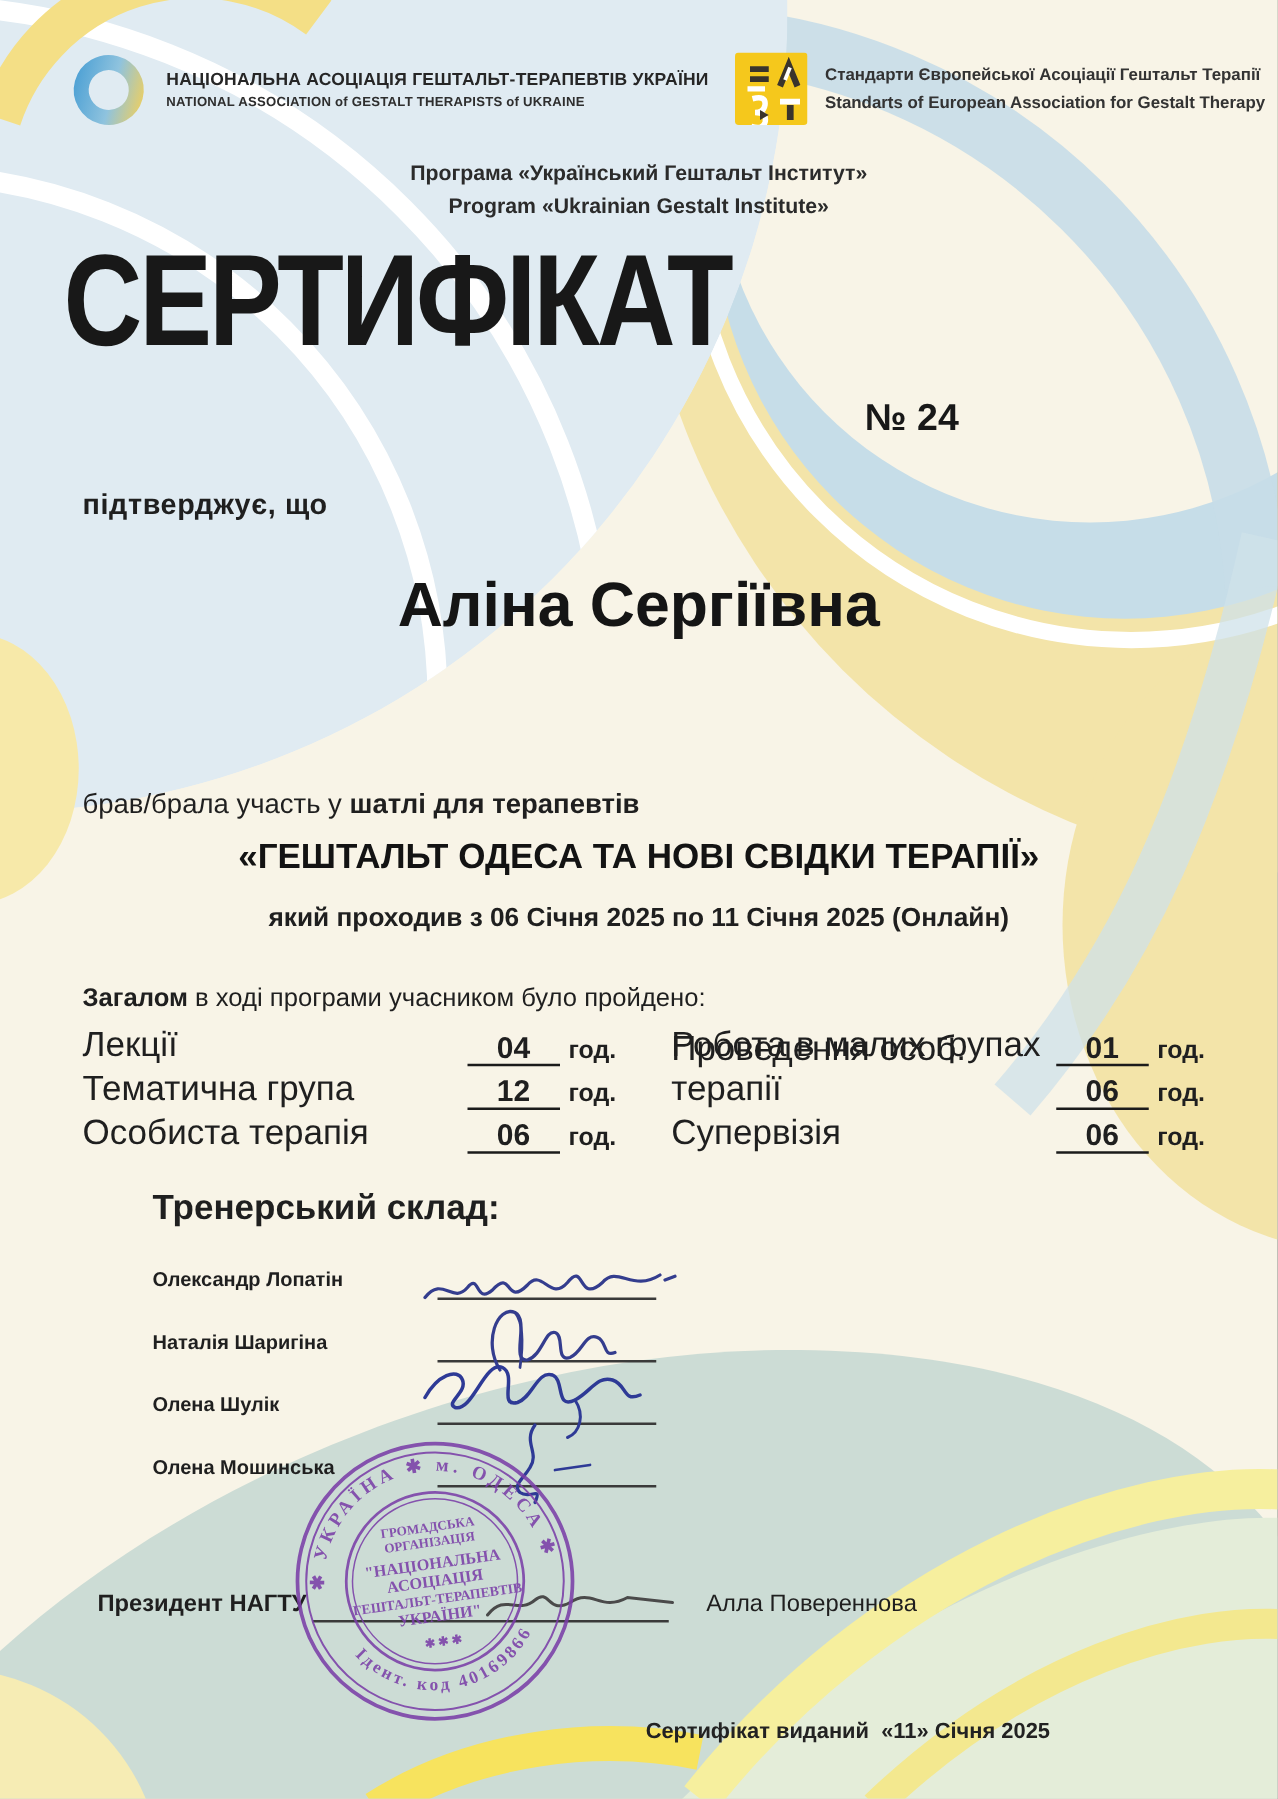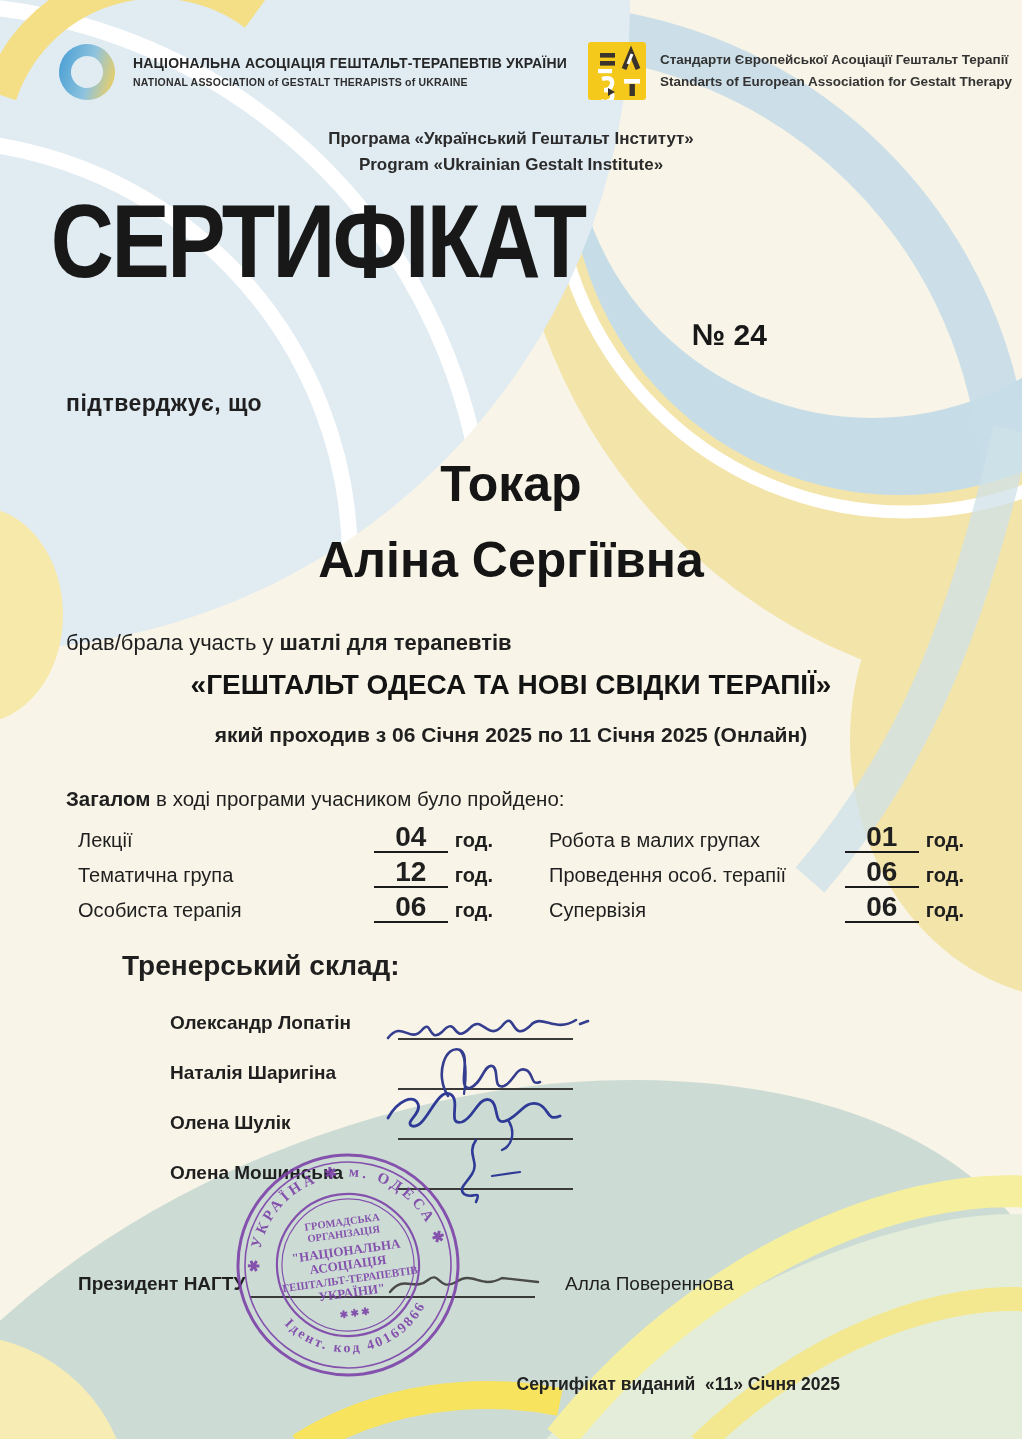--- a/index.html
+++ b/index.html
@@ -39,29 +39,29 @@
     font-size:28px; font-weight:700; color:#131313; }
   .dates { position:absolute; left:0; right:0; top:723px; text-align:center;
     font-size:21px; font-weight:600; }
 
   .summary { position:absolute; left:66px; top:787px; font-size:20.5px; }
   .summary b { font-weight:700; }
 
   .hours { position:absolute; left:66px; right:58px; top:818px; display:flex; gap:44px; }
   .hcol { flex:1; }
   .hrow { display:flex; align-items:flex-end; height:35px; }
-  .hlabel { flex:1; font-size:20px; padding-bottom:1px;margin-left:12px; }
-  .hval { width:74px; text-align:center; font-size:28px; font-weight:700;
+  .hlabel { flex:1; font-size:28px; padding-bottom:1px; }
+  .hval { width:74px; text-align:center; font-size:24px; font-weight:700;
     border-bottom:2.5px solid #1b1b1b; line-height:1.05; }
   .hunit { margin-left:7px; font-size:20px; font-weight:600; padding-bottom:1px; }
 
   .trainers { position:absolute; left:122px; top:950px; }
   .theading { font-size:28px; font-weight:700; margin-bottom:8px; }
   .trow { display:flex; align-items:flex-end; height:50px; }
-  .tname { width:228px; font-size:19px; font-weight:700; padding-bottom:6px;margin-left:48px; }
+  .tname { width:228px; font-size:16px; font-weight:700; padding-bottom:6px; }
   .sigline { position:relative; width:175px; height:40px; border-bottom:2px solid #3a3a3a; overflow:visible; }
   .sigline svg { position:absolute; left:-18px; bottom:-14px; overflow:visible; }
 
   .stamp-wrap { position:absolute; left:233px; top:1150px; width:230px; height:230px;
     transform:rotate(-8deg); z-index:3; opacity:.88; }
 
   .president-row { position:absolute; left:78px; top:1262px; display:flex; align-items:flex-end; z-index:2; }
   .plabel { font-size:19px; font-weight:700; width:172px; padding-bottom:3px; }
   .pline { position:relative; width:285px; height:34px; border-bottom:2.5px solid #3a3a3a; overflow:visible; }
   .pline svg { position:absolute; left:130px; bottom:-10px; overflow:visible; z-index:4; }
@@ -156,21 +156,20 @@
       <div>Програма «Український Гештальт Інститут»</div>
       <div>Program «Ukrainian Gestalt Institute»</div>
     </div>
 
     <h1 class="title"><span>СЕРТИФІКАТ</span></h1>
     <div class="cert-no">№ 24</div>
 
     <div class="confirms">підтверджує, що</div>
 
     <div class="name">
-      <div>Токар</div>
       <div>Аліна Сергіївна</div>
     </div>
 
     <div class="participation"><span>брав/брала участь у </span><b>шатлі для терапевтів</b></div>
     <div class="course">«ГЕШТАЛЬТ ОДЕСА ТА НОВІ СВІДКИ ТЕРАПІЇ»</div>
     <div class="dates">який проходив з 06 Січня 2025 по 11 Січня 2025 (Онлайн)</div>
 
     <div class="summary"><b>Загалом</b><span> в ході програми учасником було пройдено:</span></div>
 
     <div class="hours">

